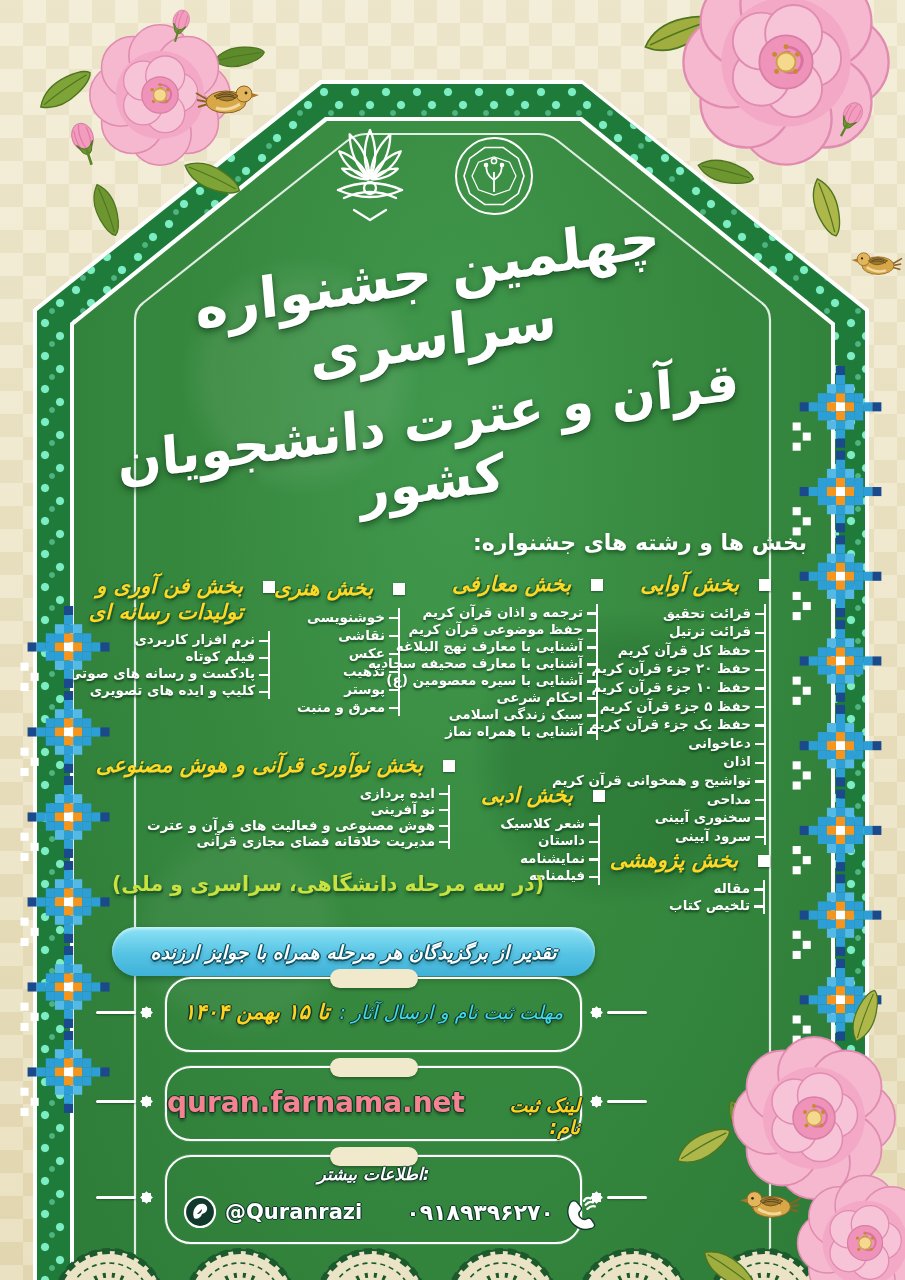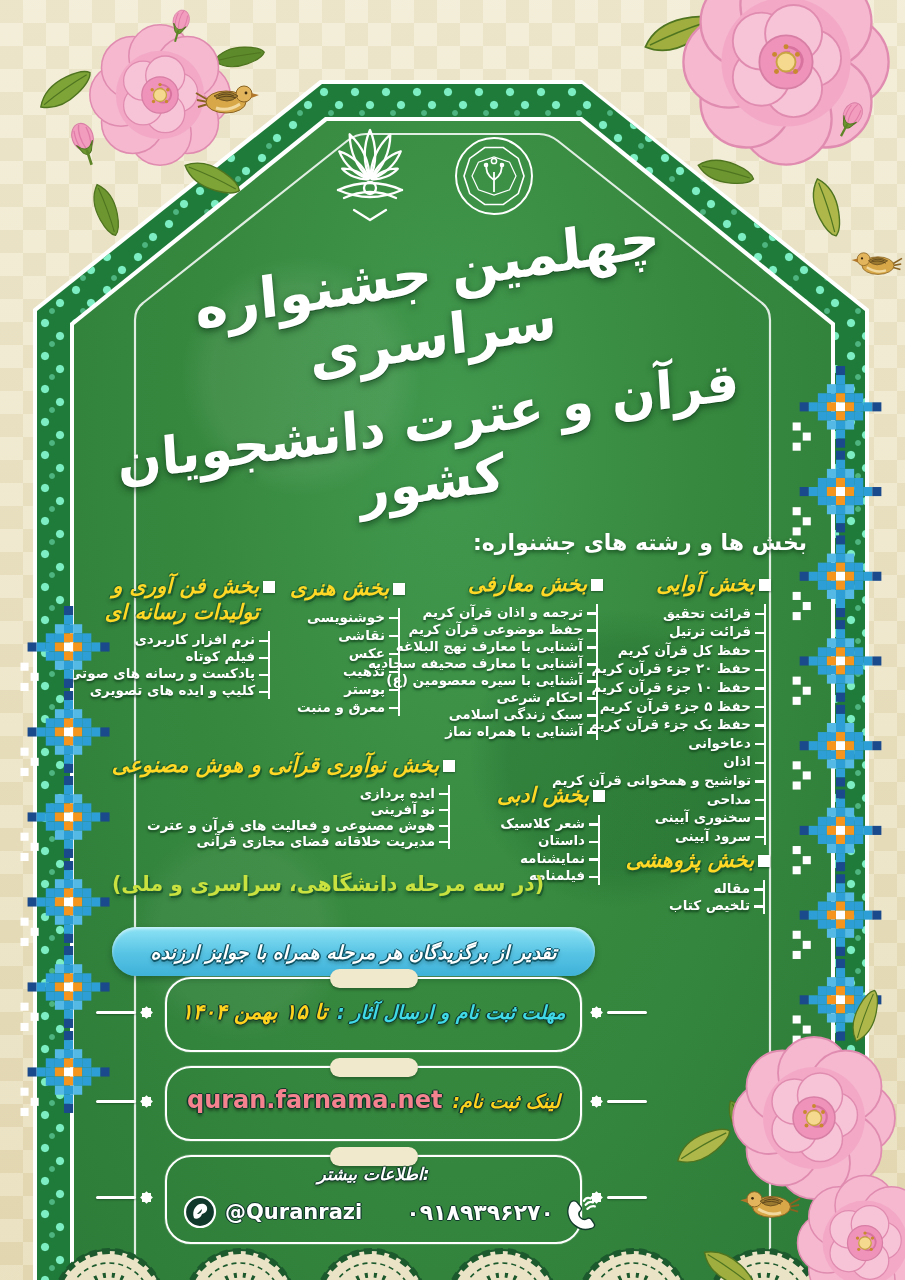--- a/index.html
+++ b/index.html
@@ -42,21 +42,21 @@
 
   .title-line{color:#ffffff;font-weight:bold;text-align:center;
       text-shadow:0 3px 7px rgba(0,35,12,.55),0 1px 0 rgba(0,50,15,.35);}
   .t1{font-size:56px;transform:rotate(-9deg) skewX(-4deg);}
   .t2{font-size:52px;transform:rotate(-7.5deg) skewX(-4deg);}
 
   .sections-heading{color:#fff;font-weight:bold;font-size:22px;
       text-shadow:0 2px 4px rgba(0,40,12,.6);}
 
   .section{position:absolute;direction:rtl;text-align:right;}
-  .sec-header{display:flex;align-items:flex-start;gap:4px;}
+  .sec-header{display:flex;align-items:flex-start;gap:20px;}
   .bullet{width:12px;height:12px;background:#fff;margin-top:7px;flex:0 0 auto;
       box-shadow:0 1px 2px rgba(0,30,10,.5);}
   .sec-label{color:#ffd826;font-weight:bold;font-style:italic;font-size:21px;line-height:1.22;
       text-shadow:1.6px 1.6px 0 #1c5c2e,-1px -1px 0 rgba(20,80,40,.55),0 3px 4px rgba(0,30,10,.4);}
   .sec-items{border-right:2.6px solid #fff;padding-right:13px;margin:6px 5px 0 0;}
   .sec-item{position:relative;color:#fff;font-weight:bold;font-size:13.5px;
       line-height:var(--lh,17px);white-space:nowrap;
       text-shadow:0 1.5px 2.5px rgba(0,35,12,.65);}
   .sec-item::before{content:"";position:absolute;right:-13px;top:50%;width:9px;height:2.4px;background:#fff;}
 
@@ -67,27 +67,27 @@
       border-radius:25px;display:flex;align-items:center;justify-content:center;
       box-shadow:0 3px 6px rgba(0,40,20,.35), inset 0 2px 3px rgba(255,255,255,.55);}
   .banner-text{color:#fff;font-weight:bold;font-style:italic;font-size:19px;white-space:nowrap;
       text-shadow:-1.5px 0 #0e5668,1.5px 0 #0e5668,0 -1.5px #0e5668,0 1.5px #0e5668,0 3px 4px rgba(0,0,0,.35);}
 
   .infobox{position:absolute;border:2.5px solid #fff;border-radius:26px;
       box-shadow:0 0 0 1px rgba(255,255,255,.15);}
   .tab{position:absolute;top:-10px;left:50%;transform:translateX(-50%);width:88px;height:19px;
       background:#f1e9cb;border-radius:10px;box-shadow:0 2px 3px rgba(0,0,0,.28);}
   .box-line{position:absolute;left:0;right:0;display:flex;justify-content:center;align-items:baseline;gap:10px;direction:rtl;}
-  .lbl-cyan{color:#3fd9e8;font-weight:bold;font-style:italic;font-size:19px;
+  .lbl-cyan{color:#3fd9e8;font-weight:normal;font-style:italic;font-size:19px;
       text-shadow:-1.4px 0 #123a2c,1.4px 0 #123a2c,0 -1.4px #123a2c,0 1.4px #123a2c,0 3px 3px rgba(0,0,0,.4);}
   .val-yellow{color:#ffd21e;font-weight:bold;font-style:italic;font-size:21px;
       text-shadow:-1.4px 0 #123a2c,1.4px 0 #123a2c,0 -1.4px #123a2c,0 1.4px #123a2c,0 3px 3px rgba(0,0,0,.4);}
   .lbl-yellow{color:#ffd21e;font-weight:bold;font-style:italic;font-size:19px;
       text-shadow:-1.4px 0 #123a2c,1.4px 0 #123a2c,0 -1.4px #123a2c,0 1.4px #123a2c,0 3px 3px rgba(0,0,0,.4);}
-  .url-pink{color:#f4838f;font-weight:bold;font-size:24px;direction:ltr;unicode-bidi:embed;
+  .url-pink{color:#f4838f;font-weight:bold;font-size:28px;direction:ltr;unicode-bidi:embed;
       text-shadow:-1.4px 0 #123a2c,1.4px 0 #123a2c,0 -1.4px #123a2c,0 1.4px #123a2c,0 3px 3px rgba(0,0,0,.4);}
   .contact-heading{color:#fff;font-weight:bold;font-style:italic;font-size:17px;text-align:center;
       text-shadow:-1.3px 0 #123a2c,1.3px 0 #123a2c,0 -1.3px #123a2c,0 1.3px #123a2c,0 2px 3px rgba(0,0,0,.4);}
   .contact-row{position:absolute;left:16px;right:16px;top:36px;display:flex;justify-content:space-between;align-items:center;gap:44px;}
   .handle{color:#fff;font-weight:bold;font-size:21px;direction:ltr;
       text-shadow:-1.3px 0 #123a2c,1.3px 0 #123a2c,0 -1.3px #123a2c,0 1.3px #123a2c;}
   .phone-num{color:#fff;font-weight:bold;font-size:22px;
       text-shadow:-1.3px 0 #123a2c,1.3px 0 #123a2c,0 -1.3px #123a2c,0 1.3px #123a2c;}
   .icon-wrap{display:flex;align-items:center;gap:8px;}
 

